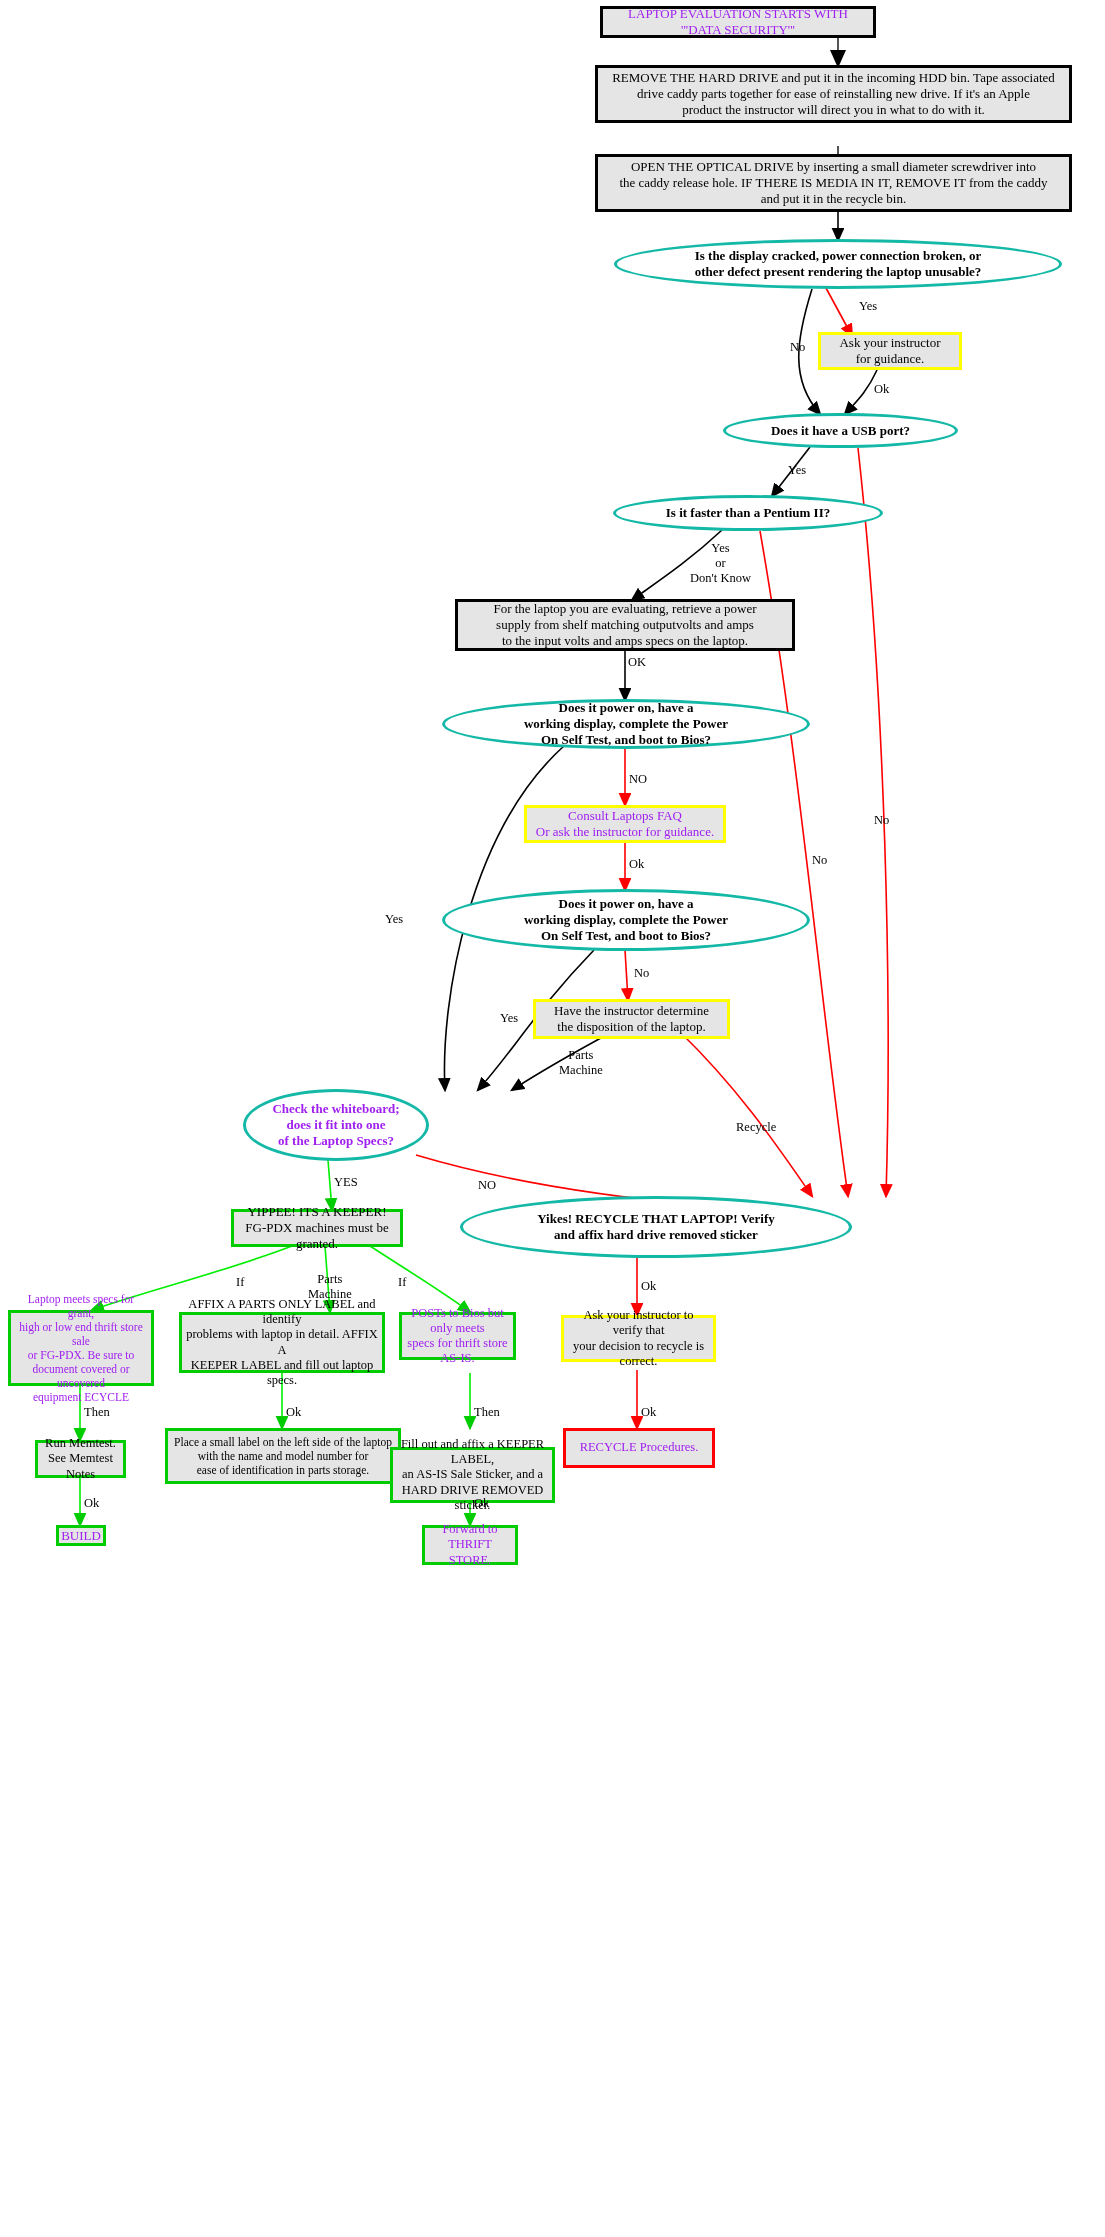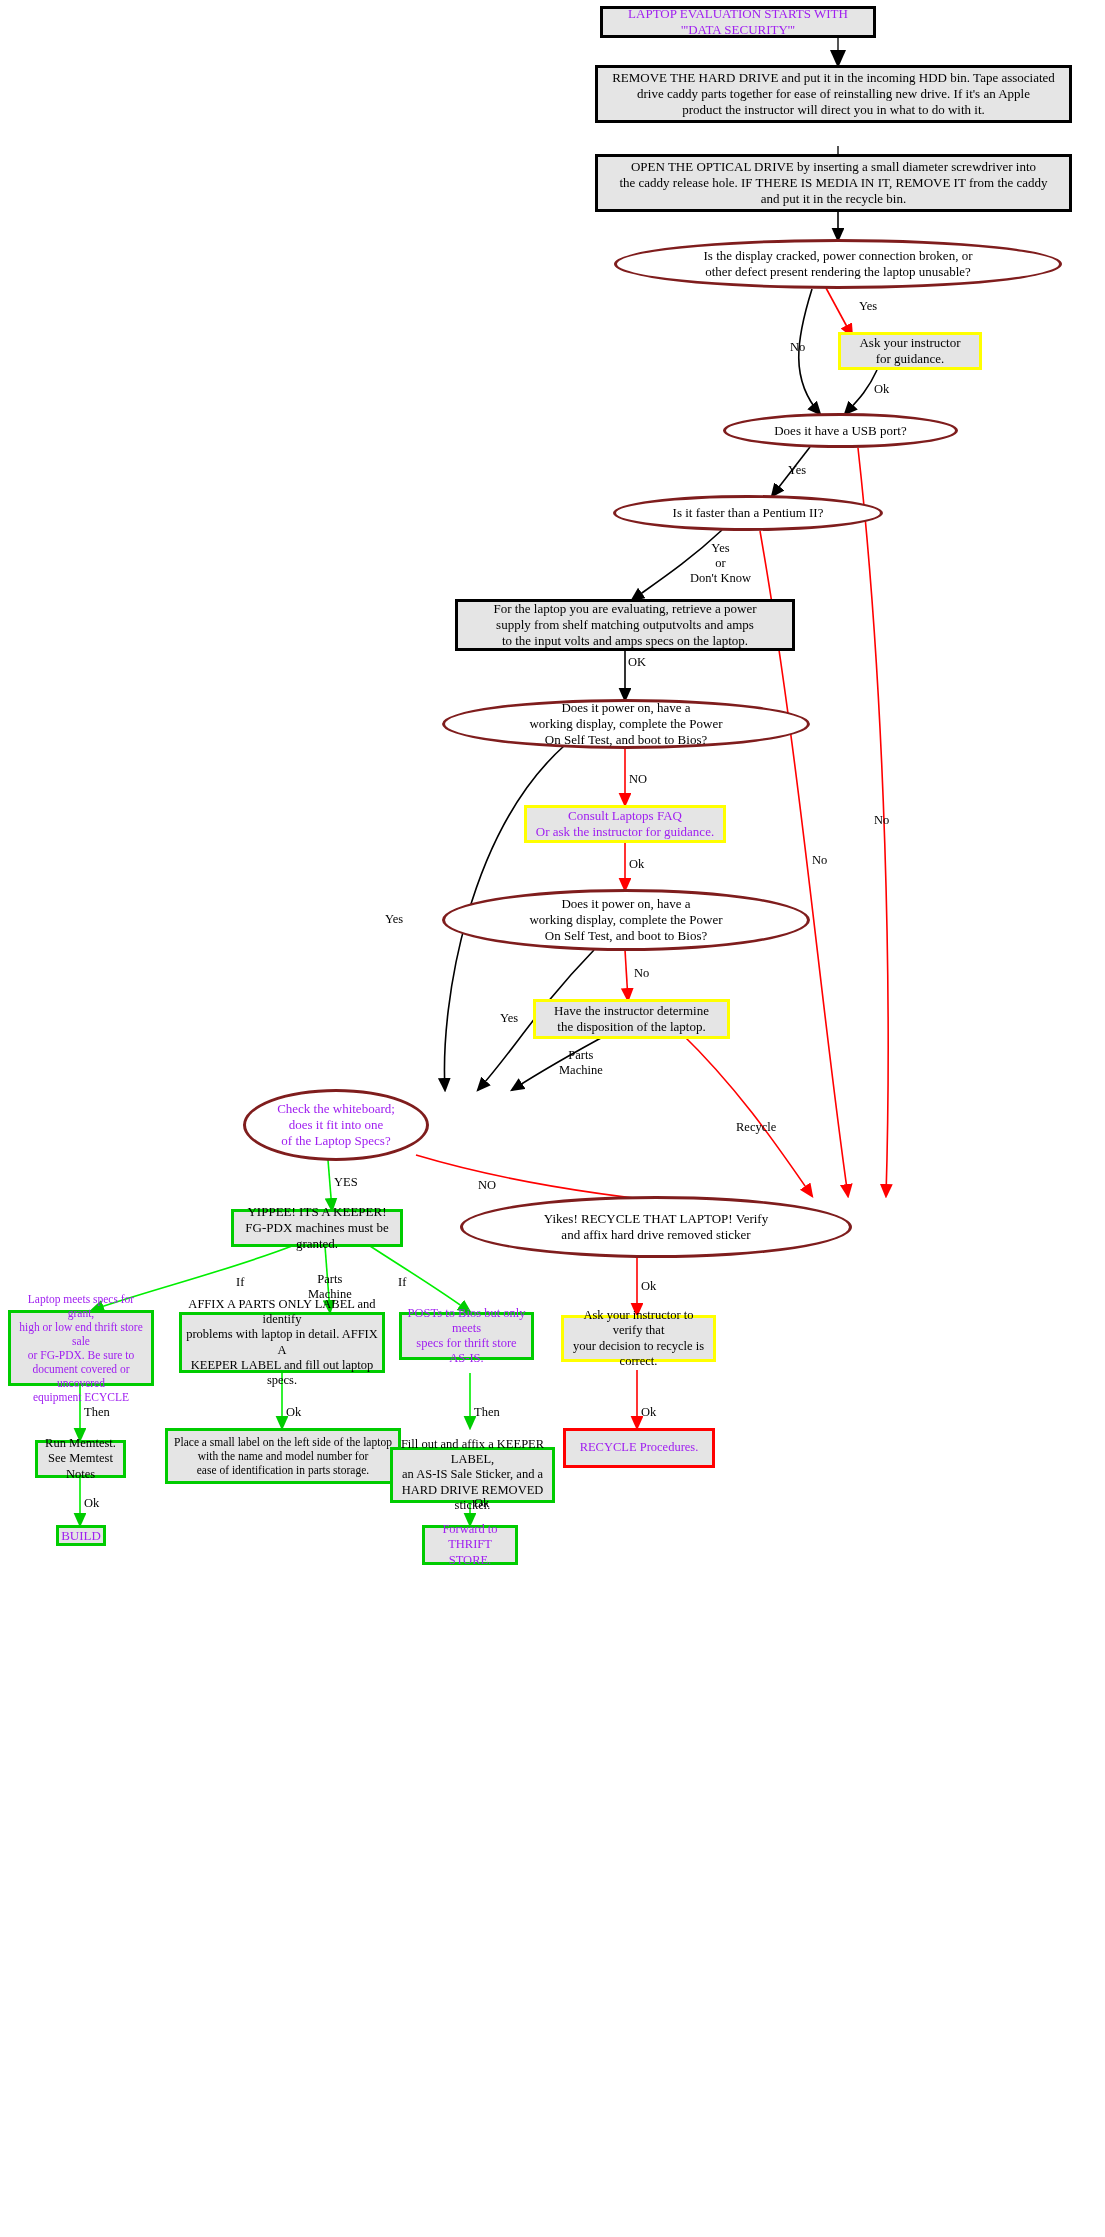--- a/index.html
+++ b/index.html
@@ -12,21 +12,21 @@
 
   
   .rect{border-style:solid;background:#e5e5e5;}
   .b-black{border:3px solid #000;}
   .b-yellow{border:3px solid #ffff00;}
   .b-green{border:3px solid #00cc00;}
   .b-red{border:3px solid #ff0000;}
 
   
   .ell{border-radius:50%;background:#fff;}
-  .e-red{border:3px solid #7f1d1d;}
+  .e-red{border:3px solid #14b8a6;font-weight:bold;}
 
   .t-black{color:#000;}
   .t-purple{color:#a020f0;}
 
   .fs13{font-size:13px;}
   .fs12{font-size:12.5px;}
   .fs11{font-size:11.5px;}
 
   .elabel{position:absolute;font-size:12.5px;color:#000;font-family:"Liberation Serif", serif;white-space:pre-line;line-height:1.2;text-align:center;}
 </style>
@@ -123,21 +123,21 @@
     <span class="txt">OPEN THE OPTICAL DRIVE by inserting a small diameter screwdriver into
 the caddy release hole. IF THERE IS MEDIA IN IT, REMOVE IT from the caddy
 and put it in the recycle bin.</span>
   </div>
 
   <div class="node ell e-red t-black fs13" style="left:614px;top:239px;width:448px;height:50px;">
     <span class="txt">Is the display cracked, power connection broken, or
 other defect present rendering the laptop unusable?</span>
   </div>
 
-  <div class="node rect b-yellow t-black fs13" style="left:838px;top:332px;width:144px;height:38px;">
+  <div class="node rect b-yellow t-black fs13" style="left:818px;top:332px;width:144px;height:38px;">
     <span class="txt">Ask your instructor
 for guidance.</span>
   </div>
 
   <div class="node ell e-red t-black fs13" style="left:723px;top:413px;width:235px;height:35px;">
     <span class="txt">Does it have a USB port?</span>
   </div>
 
   <div class="node ell e-red t-black fs13" style="left:613px;top:495px;width:270px;height:36px;">
     <span class="txt">Is it faster than a Pentium II?</span>
@@ -194,21 +194,21 @@
 document covered or uncovered
 equipment ECYCLE</span>
   </div>
 
   <div class="node rect b-green t-black fs12" style="left:179px;top:1312px;width:206px;height:61px;">
     <span class="txt">AFFIX A PARTS ONLY LABEL and identify
 problems with laptop in detail. AFFIX A
 KEEPER LABEL and fill out laptop specs.</span>
   </div>
 
-  <div class="node rect b-green t-purple fs12" style="left:399px;top:1312px;width:135px;height:48px;">
+  <div class="node rect b-green t-purple fs12" style="left:399px;top:1312px;width:117px;height:48px;">
     <span class="txt">POSTs to Bios but only meets
 specs for thrift store AS-IS.</span>
   </div>
 
   <div class="node rect b-yellow t-black fs12" style="left:561px;top:1315px;width:155px;height:47px;">
     <span class="txt">Ask your instructor to verify that
 your decision to recycle is correct.</span>
   </div>
 
   <div class="node rect b-green t-black fs12" style="left:35px;top:1440px;width:91px;height:38px;">

